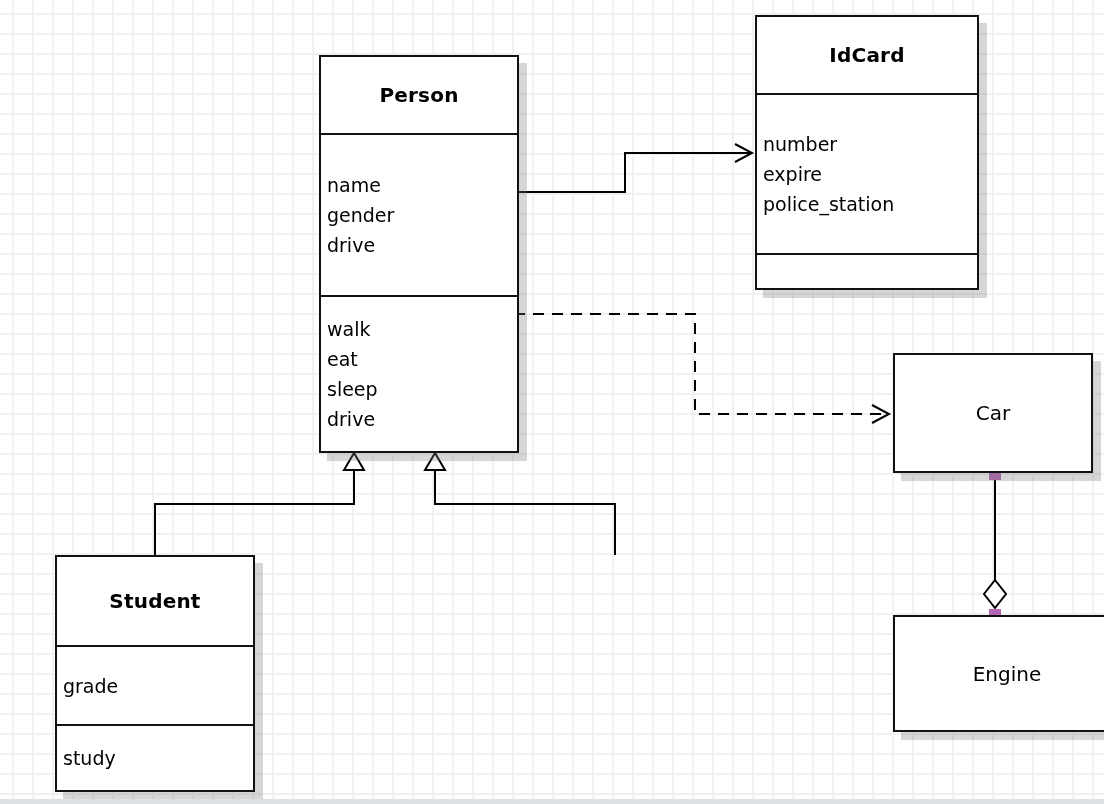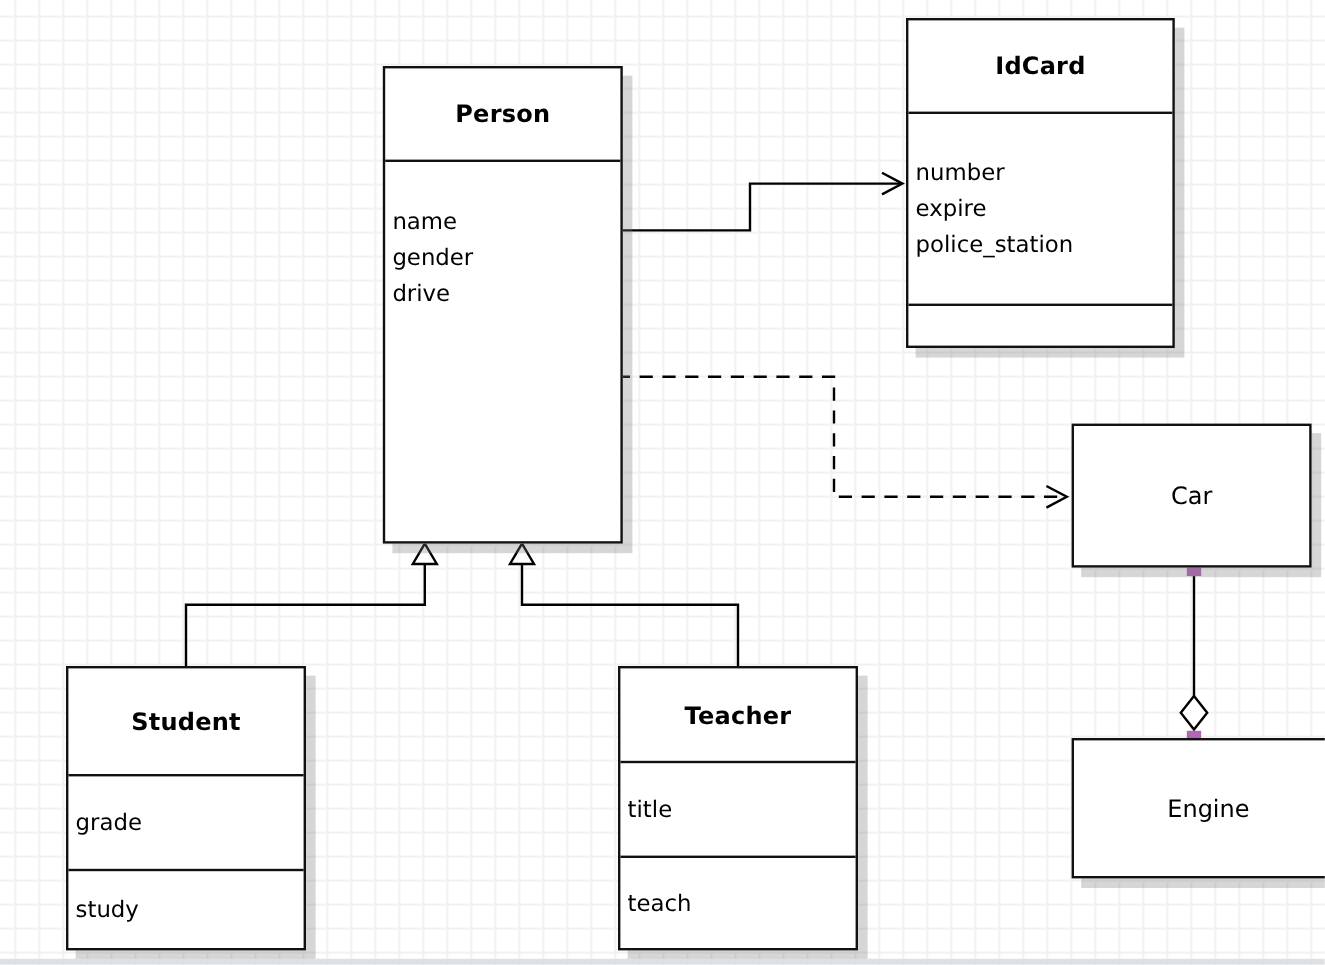--- a/index.html
+++ b/index.html
@@ -83,20 +83,26 @@
     </g>
   </svg>
 
   <div class="uml-class" style="left:295px; top:55px; width:200px; height:398px;margin-left:24px;">
     <div class="uml-title" style="height:76px">Person</div>
     <div class="uml-sec" style="height:162px">
       <div class="member">name</div>
       <div class="member">gender</div>
       <div class="member">drive</div>
     </div>
+    <div class="uml-sec grow">
+      <div class="member">walk</div>
+      <div class="member">eat</div>
+      <div class="member">sleep</div>
+      <div class="member">drive</div>
+    </div>
   </div>
 
   <div class="uml-class" style="left:755px; top:15px; width:224px; height:275px;">
     <div class="uml-title" style="height:76px">IdCard</div>
     <div class="uml-sec" style="height:160px">
       <div class="member">number</div>
       <div class="member">expire</div>
       <div class="member">police_station</div>
     </div>
     <div class="uml-sec grow"></div>
@@ -113,24 +119,15 @@
   <div class="uml-class" style="left:55px; top:555px; width:200px; height:237px;">
     <div class="uml-title" style="height:88px">Student</div>
     <div class="uml-sec" style="height:79px">
       <div class="member">grade</div>
     </div>
     <div class="uml-sec grow">
       <div class="member">study</div>
     </div>
   </div>
 
-  <div class="uml-class" style="left:515px; top:555px; width:200px; height:237px;">
-    <div class="uml-title" style="height:77px">Teacher</div>
-    <div class="uml-sec" style="height:79px">
-      <div class="member">title</div>
-    </div>
-    <div class="uml-sec grow">
-      <div class="member">teach</div>
-    </div>
-  </div>
 
   <div class="bottom-edge"></div>
 </div>
 
 </body></html>

